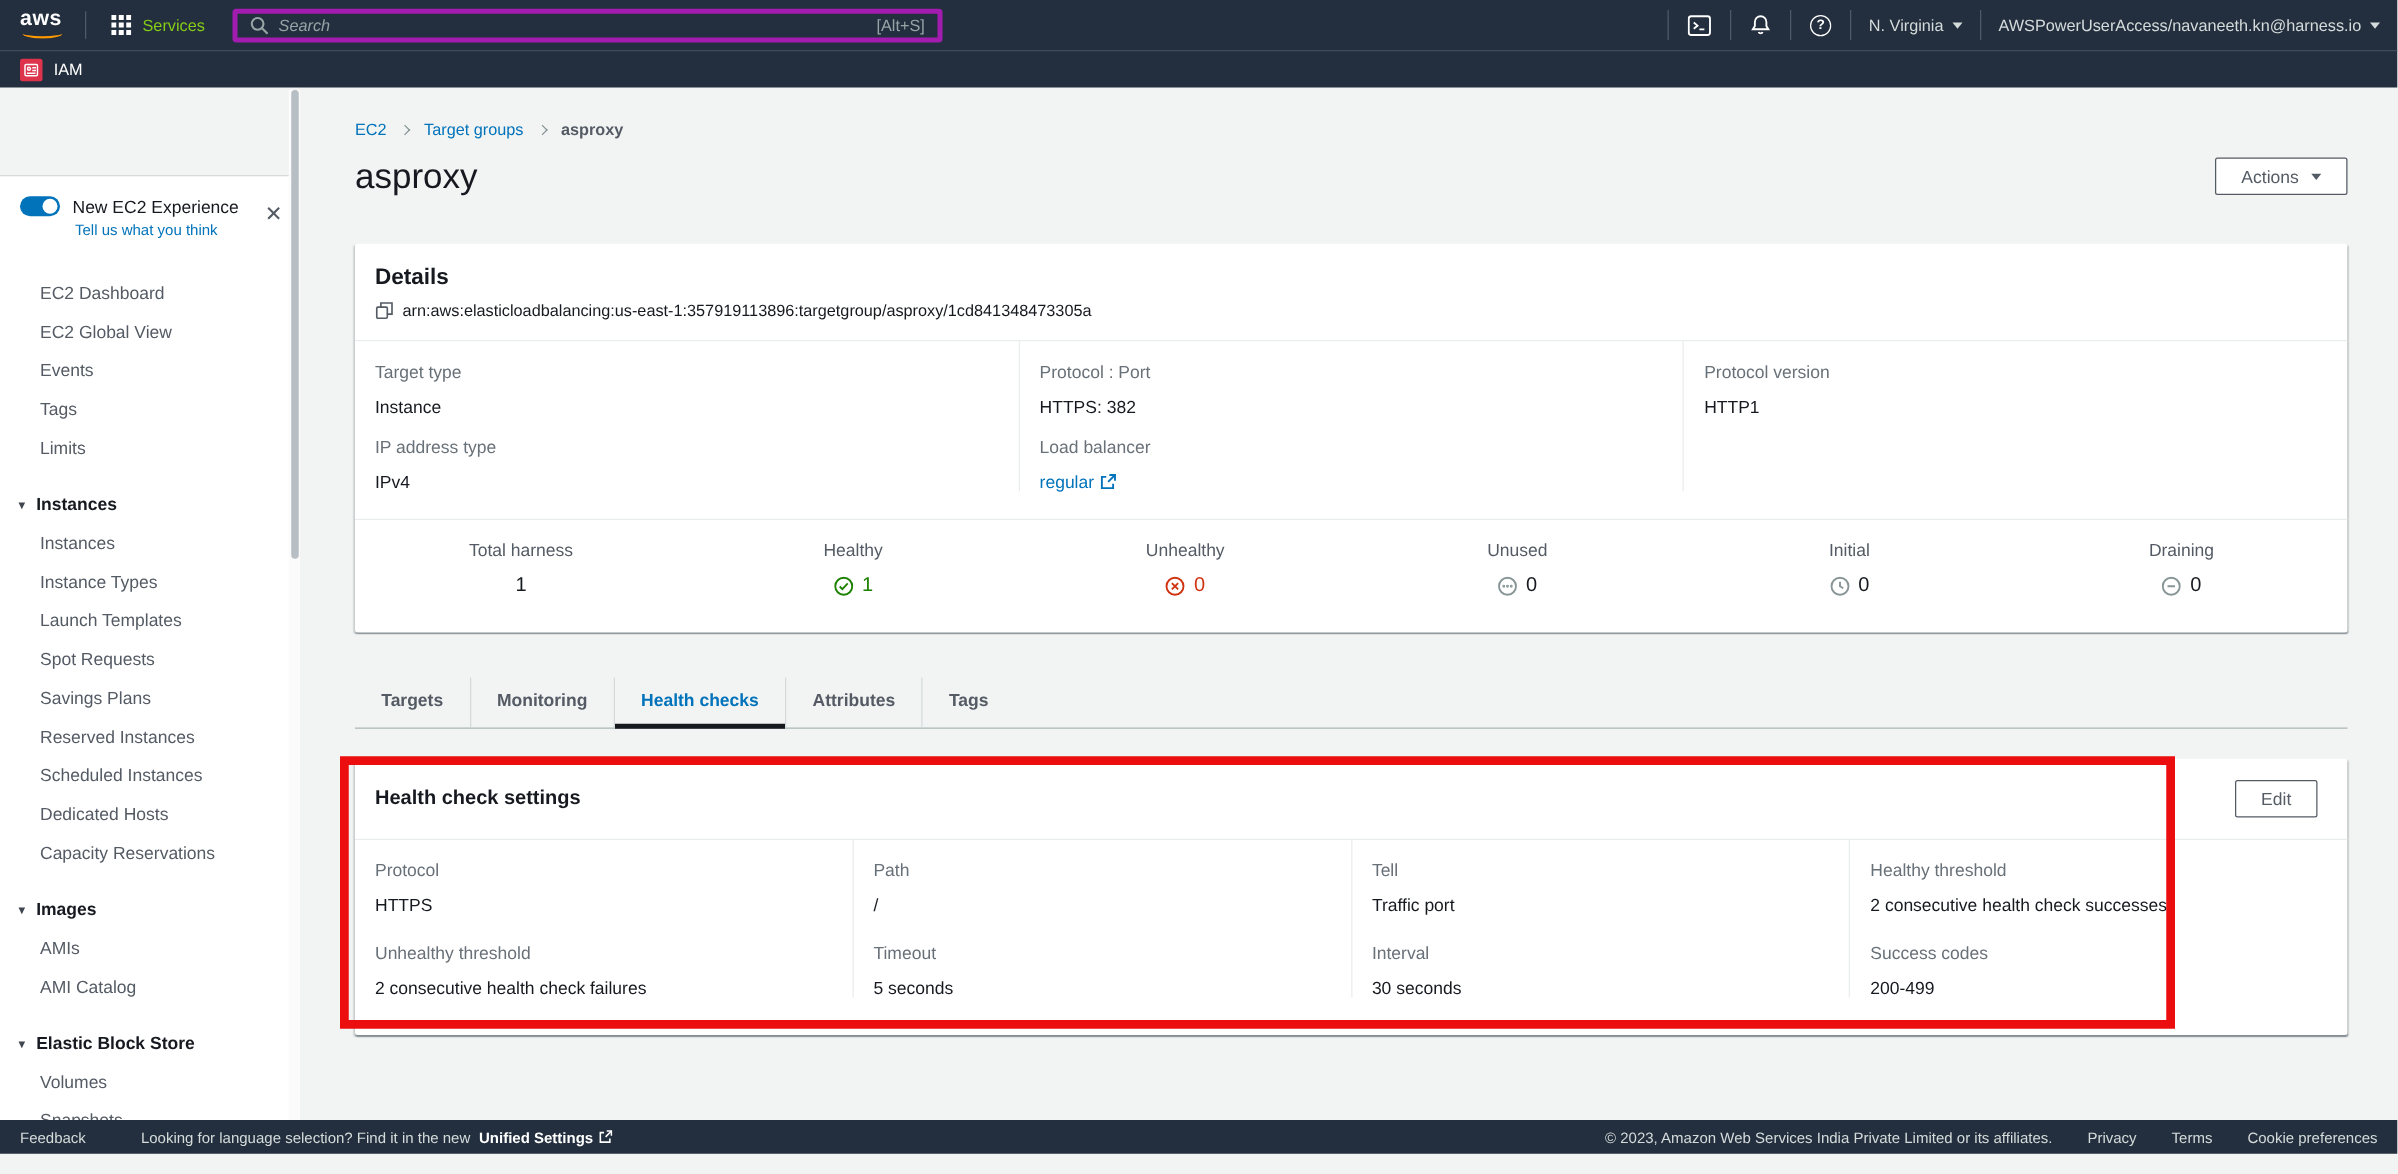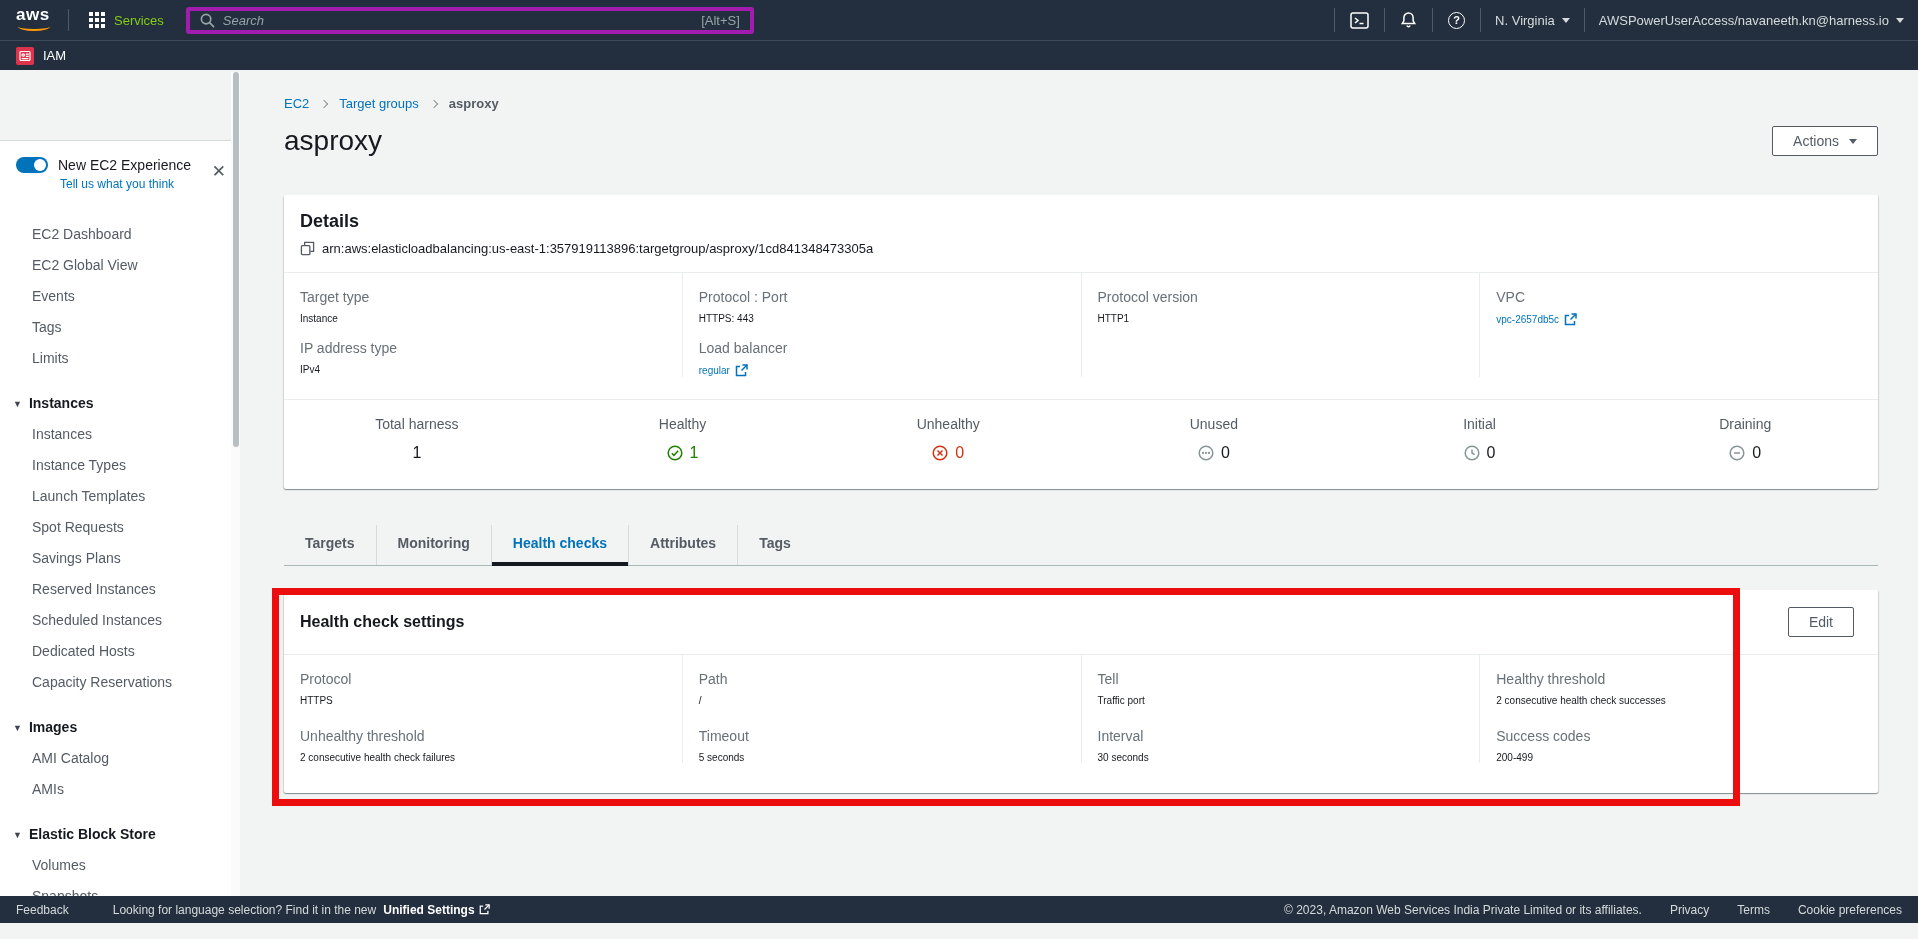--- a/index.html
+++ b/index.html
@@ -83,21 +83,21 @@
   .card { margin-top:38px; background:#fff; border-radius:2px;
     box-shadow:0 1px 1px 0 rgba(0,28,36,.3), 1px 1px 1px 0 rgba(0,28,36,.12), -1px 1px 1px 0 rgba(0,28,36,.12); }
   .card-header { padding:16px 20px 16px 16px; }
   .card-heading { font-size:18px; font-weight:700; color:#16191f; }
   .arn-row { margin-top:9px; display:flex; align-items:center; gap:7px; font-size:13px; color:#16191f; }
   .hdiv { border-top:1px solid #eaeded; }
   .field-grid { display:flex; padding:0 0 22px 0; }
   .field-col { flex:1 1 0; padding-left:16px; }
   .field-col + .field-col { border-left:1px solid #eaeded; }
   .f-label { margin:16px 0 8px; font-size:14px; color:#687078; }
-  .f-value { font-size:10px; color:#16191f; }
+  .f-value { font-size:14px; color:#16191f;margin-top:12px; }
   .link { color:#0073bb; text-decoration:none; cursor:pointer; display:inline-flex; align-items:center; gap:5px; }
 
   .summary { display:flex; padding:16px 0 24px; border-top:1px solid #eaeded; }
   .sum-cell { flex:1 1 0; text-align:center; }
   .sum-label { font-size:14px; color:#545b64; }
   .sum-value { margin-top:12px; font-size:16px; color:#16191f; display:inline-flex; align-items:center; gap:7px; }
   .sum-value.green { color:#1d8102; }
   .sum-value.red { color:#d13212; }
 
   
@@ -237,22 +237,22 @@
     <a class="nav-item">Instance Types</a>
     <a class="nav-item">Launch Templates</a>
     <a class="nav-item">Spot Requests</a>
     <a class="nav-item">Savings Plans</a>
     <a class="nav-item">Reserved Instances</a>
     <a class="nav-item">Scheduled Instances</a>
     <a class="nav-item">Dedicated Hosts</a>
     <a class="nav-item">Capacity Reservations</a>
 
     <div class="nav-header"><span class="tri">▼</span><span>Images</span></div>
+    <a class="nav-item">AMIs</a>
     <a class="nav-item">AMI Catalog</a>
-    <a class="nav-item">AMIs</a>
 
     <div class="nav-header"><span class="tri">▼</span><span>Elastic Block Store</span></div>
     <a class="nav-item">Volumes</a>
     <a class="nav-item">Snapshots</a>
   </div>
   <div class="side-scroll">
       <div class="thumb"></div>
     </div>
 </div>
 
@@ -292,49 +292,36 @@
 
       <div class="field-grid">
         <div class="field-col">
           <div class="f-label">Target type</div>
           <div class="f-value">Instance</div>
           <div class="f-label">IP address type</div>
           <div class="f-value">IPv4</div>
         </div>
         <div class="field-col">
           <div class="f-label">Protocol : Port</div>
-          <div class="f-value">HTTPS: 443</div>
+          <div class="f-value">HTTPS: 382</div>
           <div class="f-label">Load balancer</div>
           <div class="f-value">
             <a class="link">
               <span>regular</span>
               <svg width="13" height="13" viewBox="0 0 13 13" fill="none" stroke="#0073bb" stroke-width="1.5">
                 <path d="M5 2.5H1.5v9h9V8"></path>
                   <path d="M7.5 1h4.5v4.5"></path>
                   <path d="M12 1L6.5 6.5"></path>
               </svg>
             </a>
           </div>
         </div>
         <div class="field-col">
           <div class="f-label">Protocol version</div>
           <div class="f-value">HTTP1</div>
-        </div>
-        <div class="field-col">
-          <div class="f-label">VPC</div>
-          <div class="f-value">
-            <a class="link">
-              <span>vpc-2657db5c</span>
-              <svg width="13" height="13" viewBox="0 0 13 13" fill="none" stroke="#0073bb" stroke-width="1.5">
-                <path d="M5 2.5H1.5v9h9V8"></path>
-                  <path d="M7.5 1h4.5v4.5"></path>
-                  <path d="M12 1L6.5 6.5"></path>
-              </svg>
-            </a>
-          </div>
         </div>
       </div>
 
       <div class="summary">
         <div class="sum-cell">
           <div class="sum-label">Total harness</div>
           <div class="sum-value">
               <span>1</span>
             </div>
         </div>

